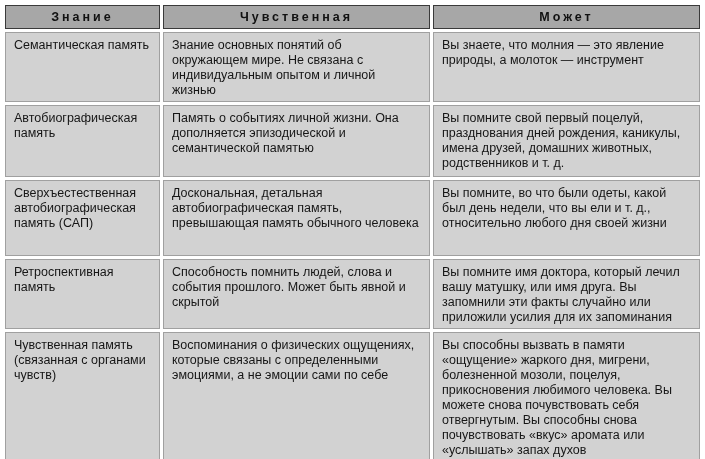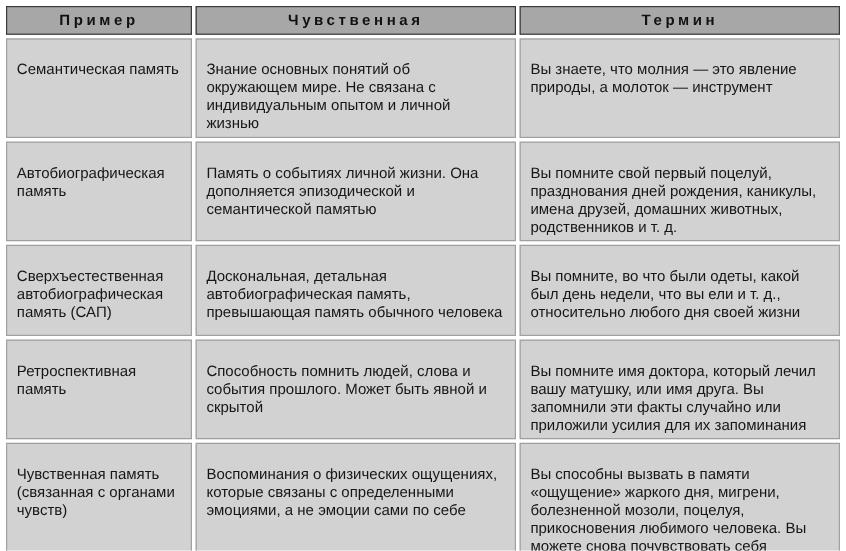--- a/index.html
+++ b/index.html
@@ -48,44 +48,44 @@
     height: 22px;
     color: #111111;
   }
   td.cell {
     background: #d2d2d2;
     border: 1px solid #a0a0a0;
     vertical-align: top;
     text-align: left;
     font-size: 12.5px;
     line-height: 15px;
-    padding: 18px 8px 3px 8px;
+    padding: 5px 8px 3px 8px;
     color: #161616;
   }
   tr.r1 td { height: 51px; }
   tr.r2 td { height: 72px; }
   tr.r3 td { height: 76px; }
   tr.r4 td { height: 69px; }
   tr.r5 td { height: 130px; }
 </style>
 </head>
 <body>
 
 <div class="page">
   <table class="memtable">
     <colgroup>
       <col class="c-term">
       <col class="c-def">
       <col class="c-ex">
     </colgroup>
     <thead>
       <tr>
-        <th class="col-header">Пример</th>
+        <th class="col-header">Знание</th>
         <th class="col-header">Чувственная</th>
-        <th class="col-header">Термин</th>
+        <th class="col-header">Может</th>
       </tr>
     </thead>
     <tbody>
       <tr class="r1">
         <td class="cell">Семантическая память</td>
         <td class="cell">Знание основных понятий об окружающем мире. Не связана с индивидуальным опытом и личной жизнью</td>
         <td class="cell">Вы знаете, что молния — это явление природы, а молоток — инструмент</td>
       </tr>
       <tr class="r2">
         <td class="cell">Автобиографическая память</td>

